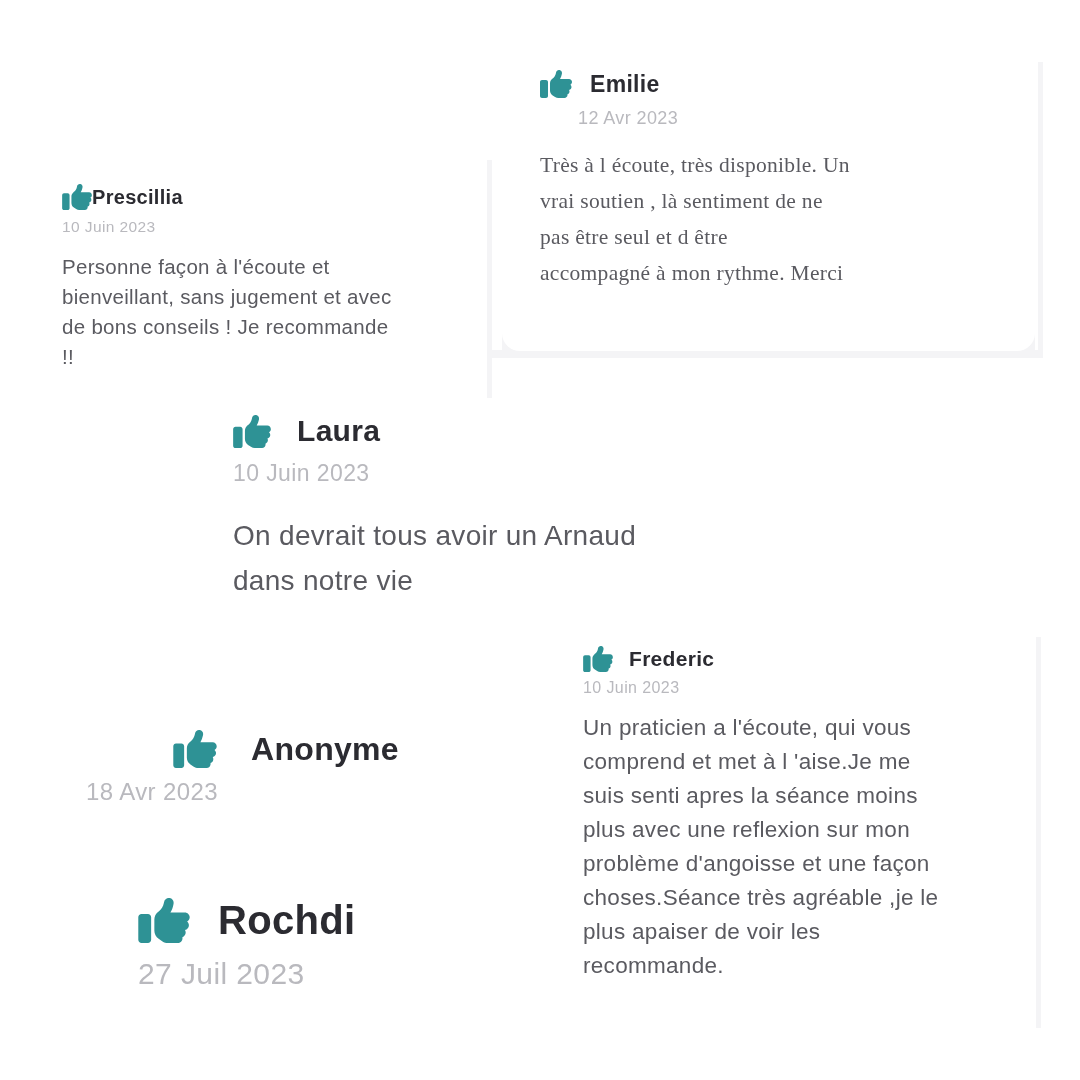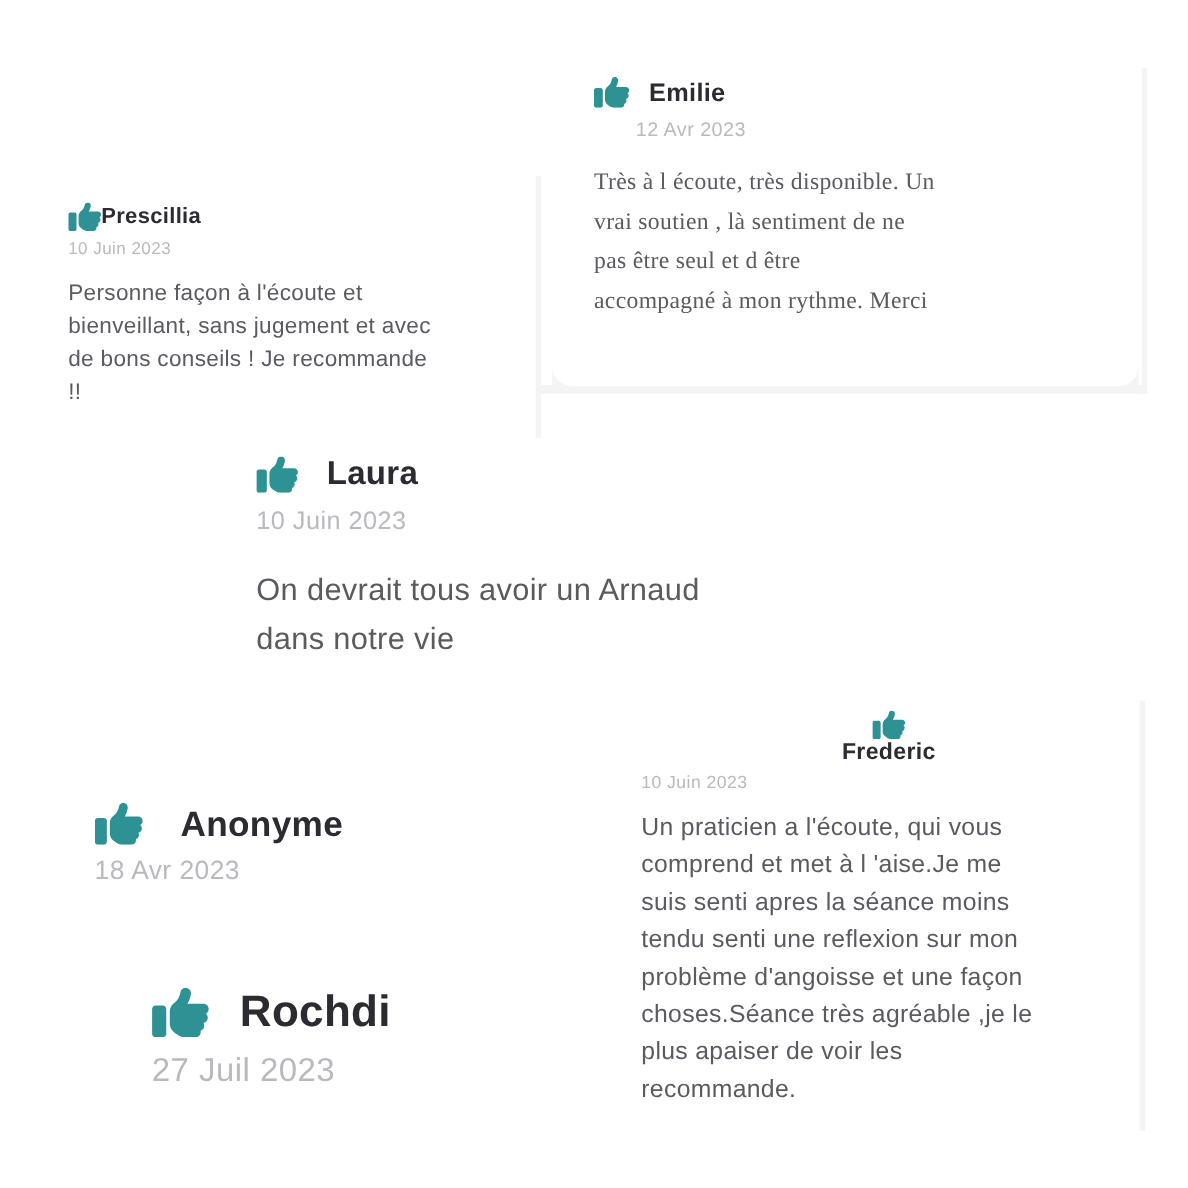--- a/index.html
+++ b/index.html
@@ -47,26 +47,26 @@
   #emilie .date{font-size:18px;margin-top:10px;margin-left:38px;}
   #emilie .body{font-size:21.5px;line-height:36px;margin-top:18px;font-family:Liberation Serif, serif;}
 
   #laura{left:233px;top:414px;width:500px;}
   #laura .head{gap:26px;}
   #laura .name{font-size:30px;}
   #laura .date{font-size:23px;margin-top:12px;}
   #laura .body{font-size:28px;line-height:45px;margin-top:26px;}
 
   #anonyme{left:86px;top:730px;width:400px;}
-  #anonyme .head{gap:34px;}
+  #anonyme .head{gap:34px;justify-content:center;}
   #anonyme .name{font-size:32px;}
   #anonyme .date{font-size:24px;margin-top:10px;}
 
   #frederic{left:583px;top:646px;width:450px;}
-  #frederic .head{flex-direction:column;}
+  #frederic .head{gap:16px;}
   #frederic .name{font-size:21px;}
   #frederic .date{font-size:16px;margin-top:7px;}
   #frederic .body{font-size:22.5px;line-height:34px;margin-top:14px;}
 
   #rochdi{left:138px;top:898px;width:420px;}
   #rochdi .head{gap:28px;}
   #rochdi .name{font-size:40px;}
   #rochdi .date{font-size:30px;margin-top:14px;}
 </style>
 </head>
@@ -152,21 +152,21 @@
             <path d="M313.4 32.9c26 5.2 42.9 30.5 37.7 56.5l-2.3 11.4c-5.3 26.7-15.1 52.1-28.8 75.2l144 0c26.5 0 48 21.5 48 48c0 18.5-10.5 34.6-25.9 42.6C497 275.4 504 288.9 504 304c0 23.4-16.8 42.9-38.9 47.1c4.4 7.3 6.9 15.8 6.9 24.9c0 21.3-13.9 39.4-33.1 45.6c.7 3.3 1.1 6.8 1.1 10.4c0 26.5-21.5 48-48 48l-97.5 0c-19 0-37.5-5.6-53.3-16.1l-38.5-25.7C176 420.4 160 390.4 160 358.3l0-38.3 0-48 0-24.9c0-29.2 13.3-56.7 36-75l7.4-5.9c26.5-21.2 44.6-51 51.2-84.2l2.3-11.4c5.2-26 30.5-42.9 56.5-37.7zM32 192l64 0c17.7 0 32 14.3 32 32l0 224c0 17.7-14.3 32-32 32l-64 0c-17.7 0-32-14.3-32-32L0 224c0-17.7 14.3-32 32-32z"></path>
           </svg>
       </span>
       <span class="name">Frederic</span>
     </div>
     <div class="date">10 Juin 2023</div>
     <div class="body">
         <div>Un praticien a l'écoute, qui vous</div>
         <div>comprend et met à l 'aise.Je me</div>
         <div>suis senti apres la séance moins</div>
-        <div>tendu senti une reflexion sur mon</div>
+        <div>plus avec une reflexion sur mon</div>
         <div>problème d'angoisse et une façon</div>
         <div>choses.Séance très agréable ,je le</div>
         <div>plus apaiser de voir les</div>
         <div>recommande.</div>
       </div>
   </article>
 
   <article class="review" id="rochdi">
     <div class="head">
       <span class="icon" style="width:52px;height:45px">

